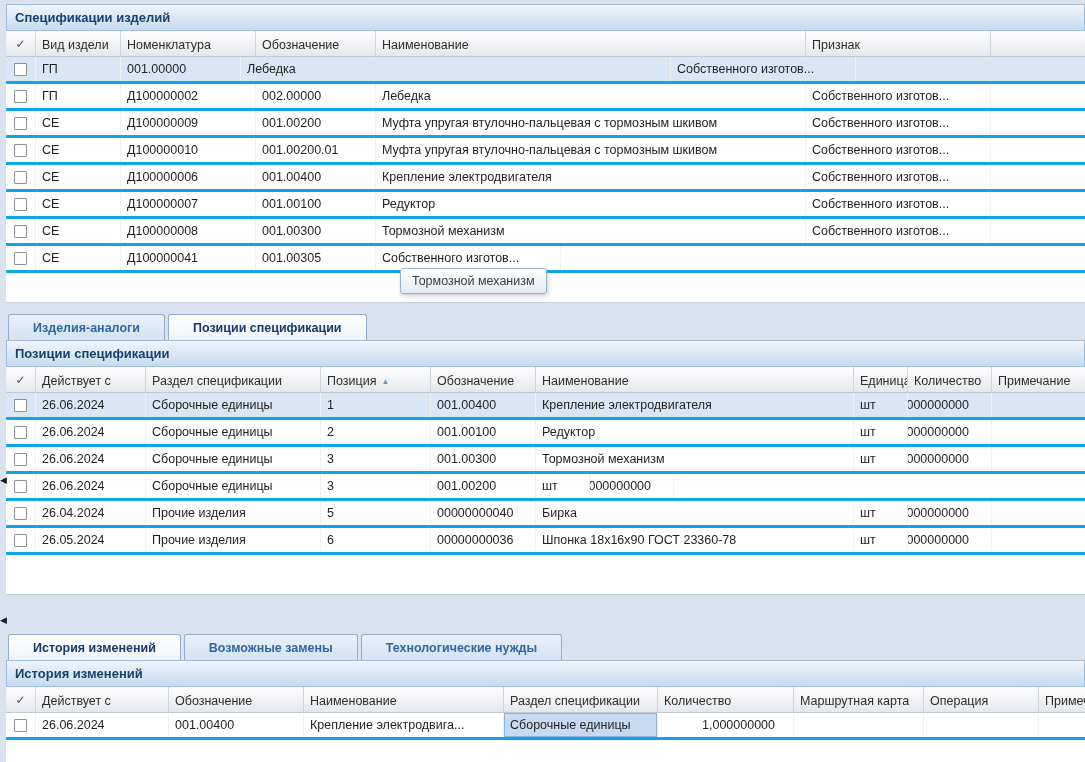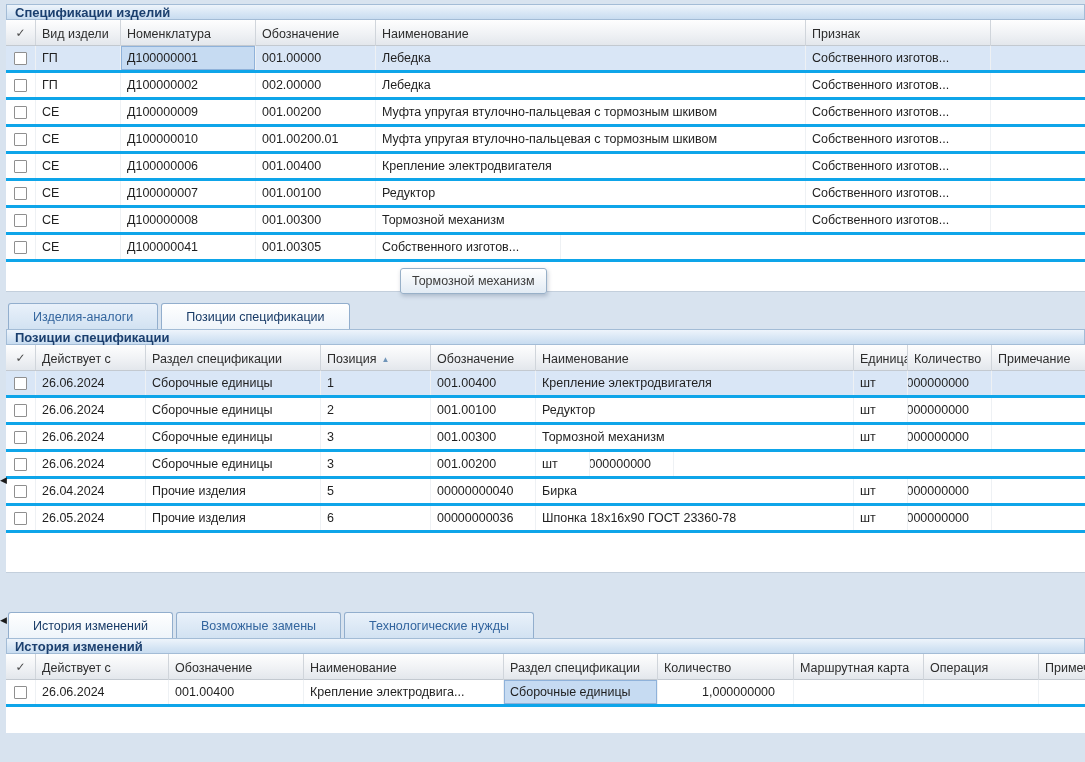--- a/index.html
+++ b/index.html
@@ -5,21 +5,21 @@
   *{box-sizing:border-box;margin:0;padding:0}
   html,body{width:1085px;height:762px}
   body{
     overflow:hidden;position:relative;
     background:#d8e3ef;
     font-family:"Liberation Sans","DejaVu Sans",sans-serif;
     font-size:12.5px;color:#1f1f1f;
     padding:4px 0 0 6px;
   }
   .panel-title{
-    height:16px;display:flex;align-items:center;padding-left:8px;
+    height:27px;display:flex;align-items:center;padding-left:8px;
     background:linear-gradient(#eef4fb,#dce9f6 45%,#c8dcf0);
     border:1px solid #a3bcd6;
     color:#1b3f6e;font-weight:bold;font-size:13px;
   }
   .grid{background:#fff}
   .thead{
     display:flex;height:26px;
     background:linear-gradient(#fefefe,#f0f2f5 55%,#e3e7ec);
     border-bottom:1px solid #c3c9d0;
   }
@@ -39,21 +39,21 @@
   .cell-focus{background:#c6dbf2 !important;box-shadow:inset 0 0 0 1px #8fb2da}
   .num{justify-content:flex-end}
   .fill{flex:1;border-right:none}
   .grid-empty{background:#fff;border-bottom:1px solid #c3cfdc}
   .sort-asc{color:#6f94b8;font-size:8px;margin-left:5px}
   .tabs{display:flex;gap:3px;padding:5px 0 0 2px;height:31px;align-items:flex-end}
   .tab{
     height:26px;display:flex;align-items:center;padding:0 24px;
     background:linear-gradient(#e9f1fa,#d2e2f2);
     border:1px solid #92aecd;border-bottom:none;border-radius:3px 3px 0 0;
-    color:#33659e;font-weight:normal;cursor:default;white-space:nowrap;
+    color:#33659e;font-weight:bold;cursor:default;white-space:nowrap;
   }
   .tab.active{background:linear-gradient(#ffffff,#eef4fa);color:#173a66}
   
   .c-s1{width:85px;flex:none}.c-s2{width:135px;flex:none}.c-s3{width:120px;flex:none}
   .c-s4{width:430px;flex:none}.c-s5{width:185px;flex:none}
   
   .c-p1{width:110px;flex:none}.c-p2{width:175px;flex:none}.c-p3{width:110px;flex:none}
   .c-p4{width:105px;flex:none}.c-p5{width:318px;flex:none}.c-p6{width:54px;flex:none}
   .c-p7{width:84px;flex:none}
   .grid-pos .num{padding-right:22px}
@@ -97,21 +97,20 @@
       <div class="th c-s4">Наименование</div>
       <div class="th c-s5">Признак</div>
       <div class="th fill"></div>
     </div>
 
     <div class="tr sel">
       <div class="td c-check">
           <span class="cb"></span>
         </div>
       <div class="td c-s1">ГП</div>
-      <div class="td c-s2 cell-focus">Д100000001</div>
       <div class="td c-s3">001.00000</div>
       <div class="td c-s4">Лебедка</div>
       <div class="td c-s5">Собственного изготов...</div>
       <div class="td fill"></div>
     </div>
     <div class="tr">
       <div class="td c-check">
           <span class="cb"></span>
         </div>
       <div class="td c-s1">ГП</div>

